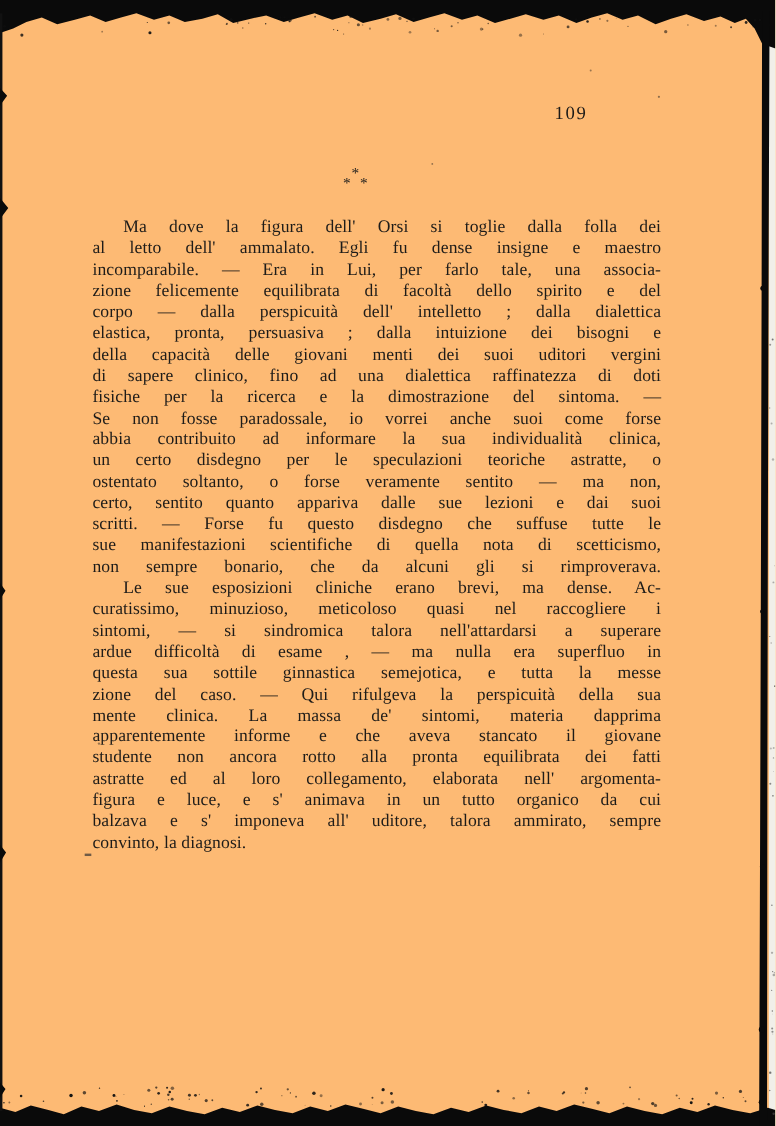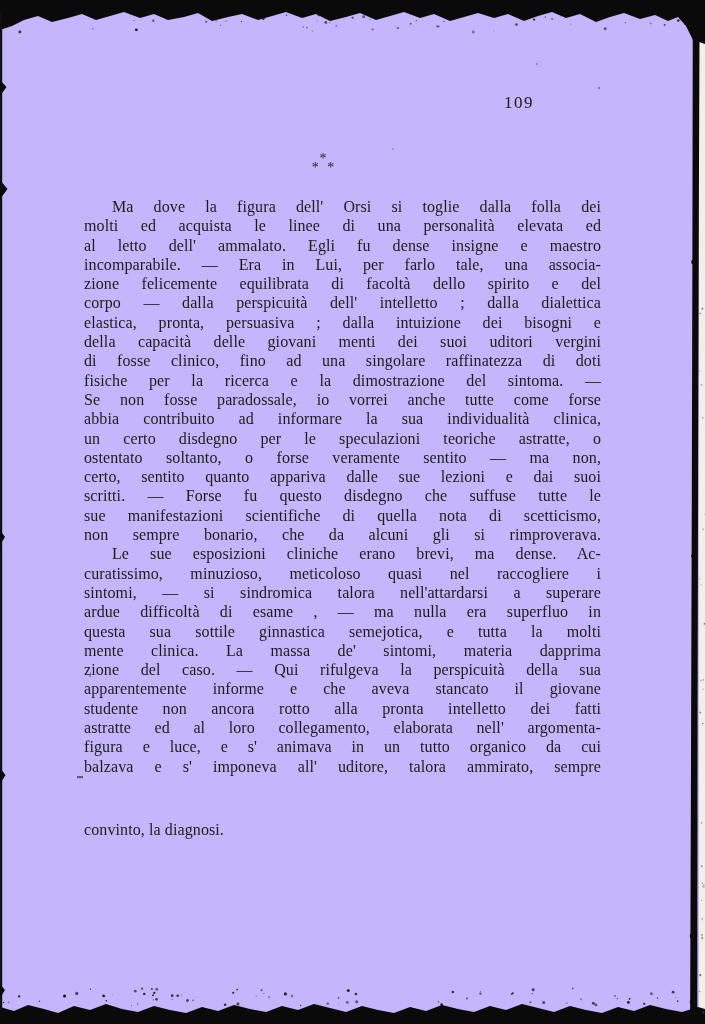--- a/index.html
+++ b/index.html
@@ -1,20 +1,20 @@
 <!DOCTYPE html>
 <html><head>
 <meta charset="utf-8">
 <style>
   html, body { margin: 0; padding: 0; background: #ffffff; }
   .page {
     position: relative;
     width: 705px;
     height: 1024px;
-    background: #c4b5fd;
+    background: #fdba74;
     overflow: hidden;
     font-family: "Liberation Serif", "DejaVu Serif", serif;
   }
   .scan-artifacts {
     position: absolute;
     left: 0; top: 0;
     width: 705px; height: 1024px;
     pointer-events: none;
   }
   .page-number {
@@ -45,21 +45,21 @@
     line-height: 19.3px;
     color: #1e1c19;
     letter-spacing: 0.1px;
   }
   .line {
     height: 19.3px;
     text-align: justify;
     text-align-last: justify;
   }
   .line.indent { padding-left: 28px; }
-  .line.short { text-align-last: left; margin-top: 44px; }
+  .line.short { text-align-last: left; }
 </style>
 </head>
 <body>
 
 <div class="page">
 
   <svg class="scan-artifacts" viewBox="0 0 705 1024" xmlns="http://www.w3.org/2000/svg">
 
     <rect x="699" y="0" width="6" height="1024" fill="#f1efe9"></rect>
 
@@ -250,48 +250,47 @@
   <div class="page-number">109</div>
 
   <div class="asterism">
     <div class="ast-row top">*</div>
     <div class="ast-row bottom">* *</div>
   </div>
 
   <div class="text-block">
     <div class="para">
         <div class="line indent">Ma dove la figura dell' Orsi si toglie dalla folla dei</div>
-        <div class="line">molti ed acquista le linee di una personalità elevata ed</div>
         <div class="line">al letto dell' ammalato. Egli fu dense insigne e maestro</div>
         <div class="line">incomparabile. — Era in Lui, per farlo tale, una associa-</div>
         <div class="line">zione felicemente equilibrata di facoltà dello spirito e del</div>
         <div class="line">corpo — dalla perspicuità dell' intelletto ; dalla dialettica</div>
         <div class="line">elastica, pronta, persuasiva ; dalla intuizione dei bisogni e</div>
         <div class="line">della capacità delle giovani menti dei suoi uditori vergini</div>
-        <div class="line">di fosse clinico, fino ad una singolare raffinatezza di doti</div>
+        <div class="line">di sapere clinico, fino ad una dialettica raffinatezza di doti</div>
         <div class="line">fisiche per la ricerca e la dimostrazione del sintoma. —</div>
-        <div class="line">Se non fosse paradossale, io vorrei anche tutte come forse</div>
+        <div class="line">Se non fosse paradossale, io vorrei anche suoi come forse</div>
         <div class="line">abbia contribuito ad informare la sua individualità clinica,</div>
         <div class="line">un certo disdegno per le speculazioni teoriche astratte, o</div>
         <div class="line">ostentato soltanto, o forse veramente sentito — ma non,</div>
         <div class="line">certo, sentito quanto appariva dalle sue lezioni e dai suoi</div>
         <div class="line">scritti. — Forse fu questo disdegno che suffuse tutte le</div>
         <div class="line">sue manifestazioni scientifiche di quella nota di scetticismo,</div>
         <div class="line">non sempre bonario, che da alcuni gli si rimproverava.</div>
       </div>
     <div class="para">
         <div class="line indent">Le sue esposizioni cliniche erano brevi, ma dense. Ac-</div>
         <div class="line">curatissimo, minuzioso, meticoloso quasi nel raccogliere i</div>
         <div class="line">sintomi, — si sindromica talora nell'attardarsi a superare</div>
         <div class="line">ardue difficoltà di esame , — ma nulla era superfluo in</div>
-        <div class="line">questa sua sottile ginnastica semejotica, e tutta la molti</div>
+        <div class="line">questa sua sottile ginnastica semejotica, e tutta la messe</div>
+        <div class="line">zione del caso. — Qui rifulgeva la perspicuità della sua</div>
         <div class="line">mente clinica. La massa de' sintomi, materia dapprima</div>
-        <div class="line">zione del caso. — Qui rifulgeva la perspicuità della sua</div>
         <div class="line">apparentemente informe e che aveva stancato il giovane</div>
-        <div class="line">studente non ancora rotto alla pronta intelletto dei fatti</div>
+        <div class="line">studente non ancora rotto alla pronta equilibrata dei fatti</div>
         <div class="line">astratte ed al loro collegamento, elaborata nell' argomenta-</div>
         <div class="line">figura e luce, e s' animava in un tutto organico da cui</div>
         <div class="line">balzava e s' imponeva all' uditore, talora ammirato, sempre</div>
         <div class="line short">convinto, la diagnosi.</div>
       </div>
   </div>
 
 </div>
 
 </body></html>

